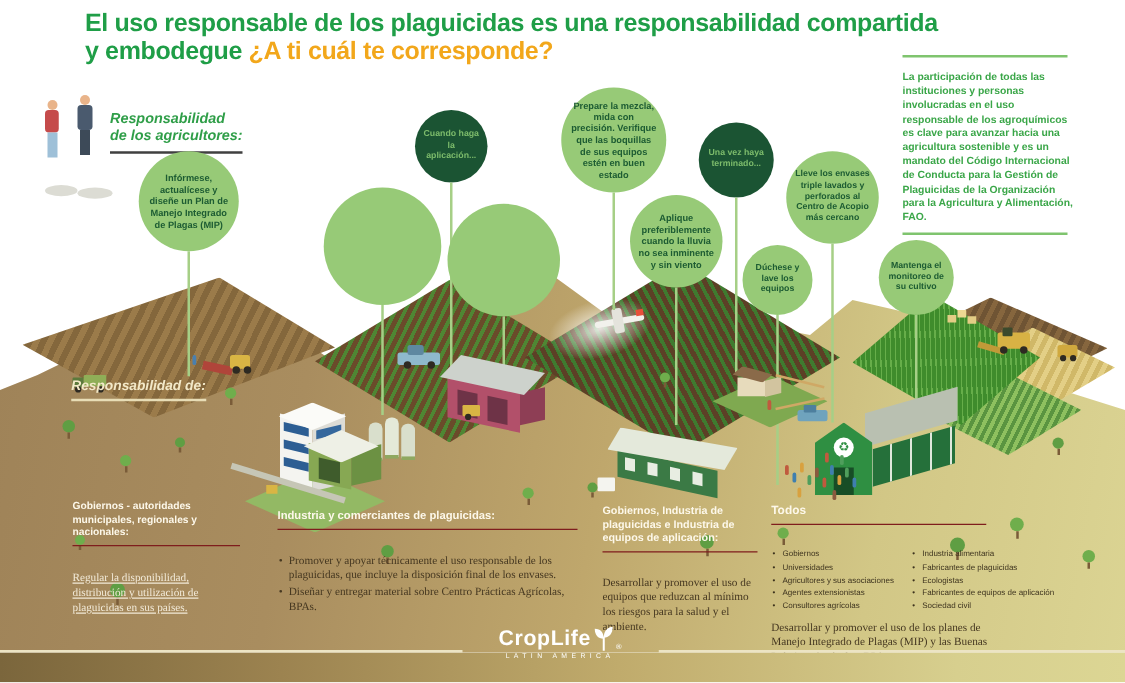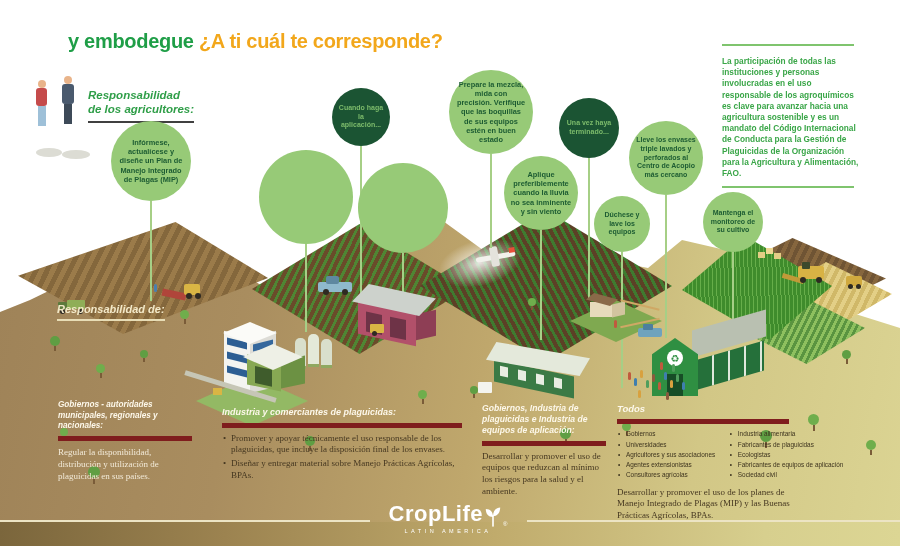--- a/index.html
+++ b/index.html
@@ -30,26 +30,26 @@
     clip-path:polygon(0px 312px,30px 300px,178px 228px,262px 286px,300px 262px,348px 237px,432px 213px,516px 274px,560px 290px,596px 258px,648px 268px,682px 240px,760px 258px,830px 306px,900px 328px,900px 522px,0px 522px);}
   .field{position:absolute;z-index:2;}
   .obj{position:absolute;z-index:5;}
   .piece{position:absolute;}
   .tree{position:absolute;z-index:5;width:var(--s);}
   .tree::before{content:"";display:block;width:var(--s);height:var(--s);border-radius:50%;background:var(--c,#5f9e43);}
   .tree::after{content:"";display:block;width:2px;height:calc(var(--s)/2);background:#7a5c38;margin:0 auto;}
   .p{position:absolute;width:3px;height:8px;border-radius:2px;}
   
   .section{position:absolute;z-index:6;}
-  .sec-head{font-style:italic;font-weight:bold;color:#fdf8ea;border-bottom:5px solid #7f1d1d;
-            padding-bottom:4px;margin-bottom:5px;line-height:1.3;}
+  .sec-head{font-weight:bold;color:#fdf8ea;border-bottom:1px solid #7f1d1d;
+            padding-bottom:4px;margin-bottom:19px;line-height:1.3;}
   .serif{font-family:"Liberation Serif",serif;}
   #sec1{left:58px;top:400px;width:134px;}
   #sec1 .sec-head{font-size:8.2px;}
-  #sec1 .sec-body{font-size:9px;color:#f2ead8;line-height:1.35;}
+  #sec1 .sec-body{font-size:9px;color:#f2ead8;line-height:1.35;text-decoration:underline;}
   #sec2{left:222px;top:407px;width:240px;}
   #sec2 .sec-head{font-size:9px;}
   #sec3{left:482px;top:403px;width:124px;}
   #sec3 .sec-head{font-size:8.6px;}
   #sec4{left:617px;top:403px;width:262px;}
   #sec4 .sec-head{font-size:9.5px;width:172px;}
   .sec-body{font-size:9px;color:#463821;line-height:1.3;}
   ul.bullets{margin:0;padding-left:9px;list-style:none;}
   ul.bullets li{position:relative;font-size:9px;color:#463821;line-height:1.3;margin-bottom:2px;}
   ul.bullets li::before{content:"•";position:absolute;left:-8px;top:0;}
@@ -58,37 +58,37 @@
   #sec4 .cols ul{width:96px;}
   #sec4 .cols ul:last-child{width:146px;}
   #resp-de{position:absolute;left:57px;top:303px;z-index:6;font-style:italic;font-weight:bold;
            font-size:11px;color:#f3e9c9;border-bottom:2px solid #e8ddb6;padding-bottom:4px;}
   
   #band{position:absolute;left:0;top:522px;width:900px;height:24px;z-index:6;
         background:linear-gradient(90deg,#7b663c,#9c8350 25%,#c0ab6c 55%,#d7cf8e 85%,#dcd694);}
   .band-line{position:absolute;top:520px;height:2px;background:#ece4c4;z-index:7;}
   #logo{position:absolute;left:378px;top:501px;width:140px;z-index:8;color:#fff;text-align:center;}
   #logo .row{display:flex;align-items:flex-end;justify-content:center;gap:2px;}
-  #logo .name{font-size:22px;font-weight:600;letter-spacing:0.5px;}
+  #logo .name{font-size:17px;font-weight:600;letter-spacing:0.5px;}
   #logo sup{font-size:6px;}
   #logo .region{font-size:5.5px;letter-spacing:3.5px;margin-top:1px;}
   
   .fig{position:absolute;}
   .fig .head{width:8px;height:8px;border-radius:50%;background:#e9b48a;margin:0 auto;}
   .fig .torso{width:11px;height:18px;border-radius:3px;margin:0 auto;}
   .fig .legs{width:8px;height:20px;margin:0 auto;}
   .shadow{position:absolute;background:#dcdcd4;border-radius:50%;}
 </style>
 </head>
 <body>
 
 <div id="canvas">
 
   <div id="title">
-    <br>
+    <span>El uso responsable de los plaguicidas es  una responsabilidad compartida</span><br>
     <span>y embodegue </span><span class="orange">¿A ti cuál te corresponde?</span>
   </div>
 
   <div class="obj" style="left:34px;top:76px;width:60px;height:88px;z-index:6">
     <div class="shadow" style="left:2px;top:72px;width:26px;height:9px"></div>
     <div class="shadow" style="left:28px;top:74px;width:28px;height:9px"></div>
     <div class="fig" style="left:2px;top:4px">
       <div class="head"></div>
         <div class="torso" style="background:#c54b4b"></div>
         <div class="legs" style="background:#9ec0d8"></div>
@@ -309,21 +309,21 @@
 
   <div class="section" id="sec1">
     <div class="sec-head">Gobiernos - autoridades municipales, regionales y nacionales:</div>
     <div class="sec-body serif" style="color:#f2ead8">Regular la disponibilidad, distribución y utilización de plaguicidas en sus países.</div>
   </div>
 
   <div class="section" id="sec2">
     <div class="sec-head">Industria y comerciantes de plaguicidas:</div>
     <ul class="bullets serif">
       <li>Promover y apoyar técnicamente el uso responsable de los plaguicidas, que incluye la disposición final de los envases.</li>
-      <li>Diseñar y entregar material sobre Manejo Prácticas Agrícolas, BPAs.</li>
+      <li>Diseñar y entregar material sobre Centro Prácticas Agrícolas, BPAs.</li>
     </ul>
   </div>
 
   <div class="section" id="sec4">
     <div class="sec-head">Todos</div>
     <div class="cols">
       <ul class="bullets">
         <li>Gobiernos</li>
         <li>Universidades</li>
         <li>Agricultores y sus asociaciones</li>

